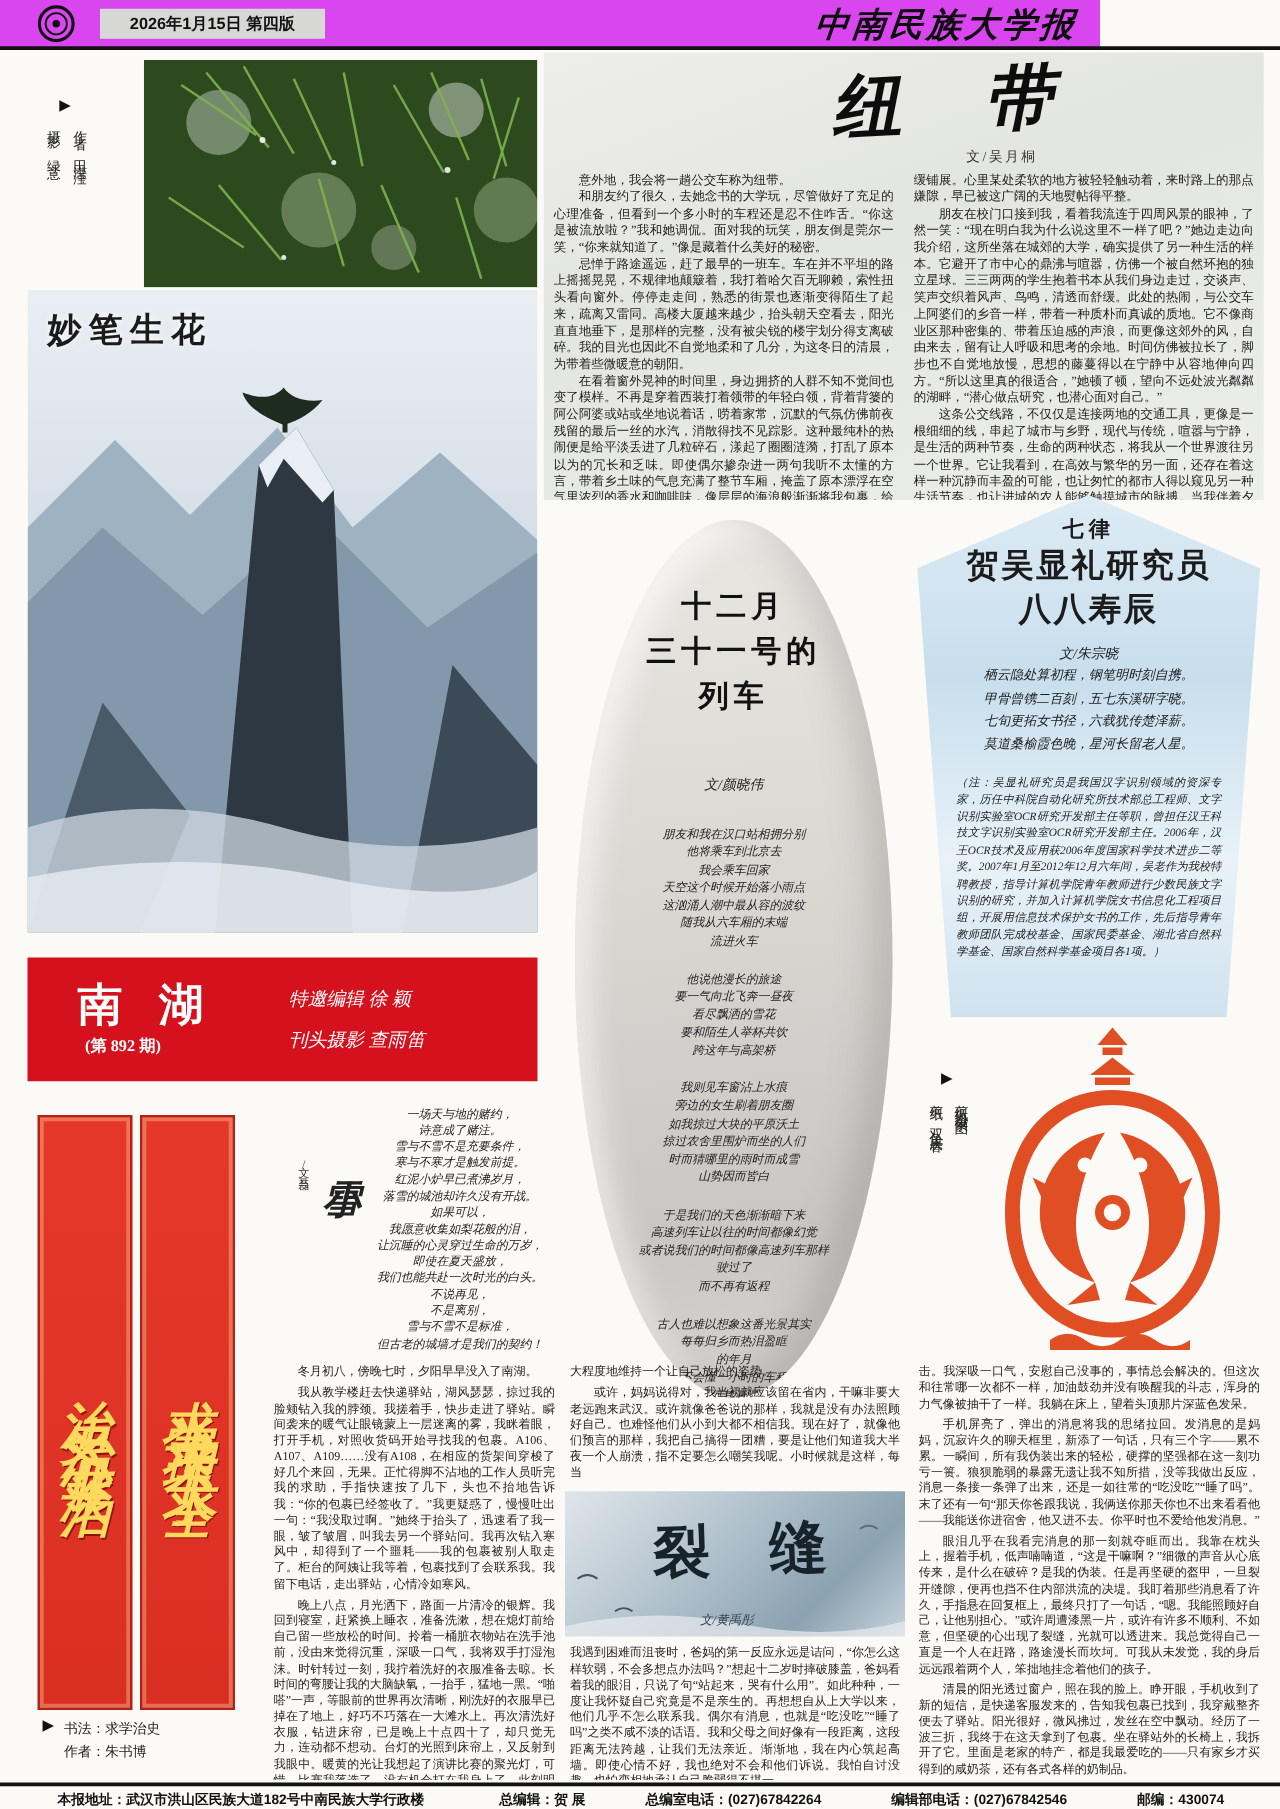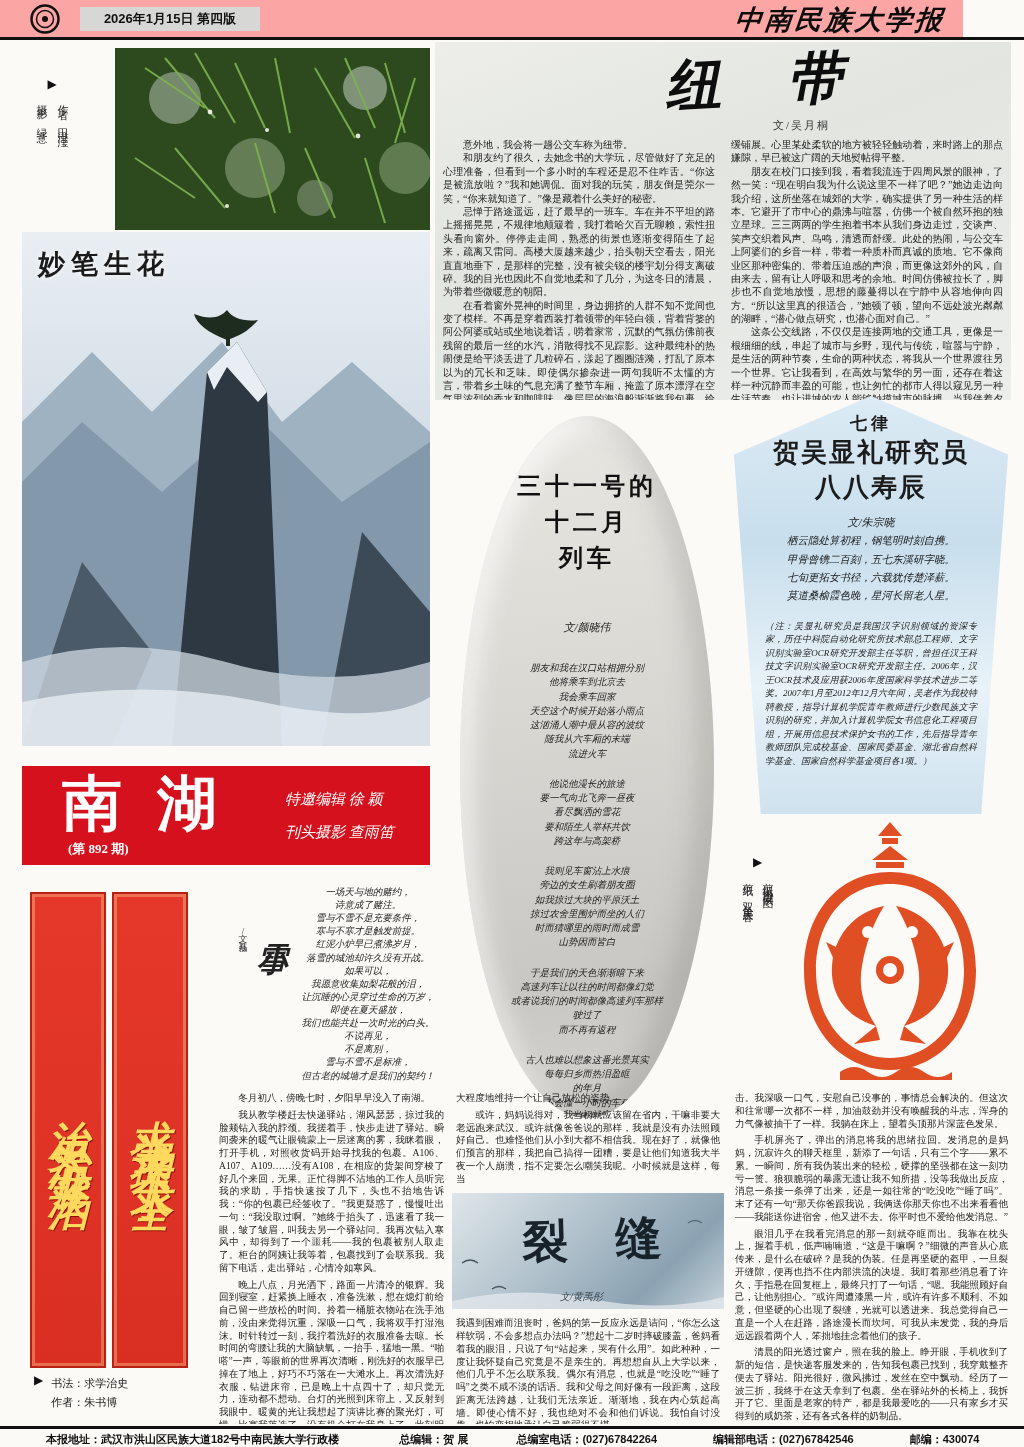--- a/index.html
+++ b/index.html
@@ -1,36 +1,36 @@
 <!DOCTYPE html>
 <html><head>
 <meta charset="utf-8">
 <style>
   html,body{margin:0;padding:0;}
   body{width:1024px;height:1447px;position:relative;background:#fbfaf7;font-family:"Liberation Serif",serif;color:#1c1c1c;overflow:hidden;}
   .abs{position:absolute;}
   
-  .hdr{left:0;top:0;width:963px;height:38px;background:#fca5a5;}
+  .hdr{left:0;top:0;width:880px;height:38px;background:#d946ef;}
   .hdr-rule{left:0;top:37px;width:1024px;height:3px;background:#111;}
   .logo{left:30px;top:4px;width:30px;height:30px;}
   .datebox{left:80px;top:7px;width:180px;height:24px;background:#d7d7d5;color:#111;
     font-family:"Liberation Sans",sans-serif;font-weight:bold;font-size:13px;line-height:24px;text-align:center;}
   .masthead{right:18px;top:2px;font-size:27px;font-weight:bold;font-style:italic;letter-spacing:3px;
     transform:skewX(-6deg);color:#0c0c0c;}
   
   .pinephoto{left:115px;top:48px;width:315px;height:182px;overflow:hidden;}
   .vcred{writing-mode:vertical-rl;text-orientation:upright;font-size:11px;letter-spacing:4px;color:#222;}
   .cred-wrap{left:34px;top:78px;display:flex;flex-direction:column;align-items:center;gap:6px;}
   .marker{font-size:12px;color:#111;line-height:1;}
   .cred-cols{display:flex;flex-direction:row;gap:6px;}
   .mphoto{left:22px;top:232px;width:408px;height:514px;overflow:hidden;}
   .mlabel{position:absolute;left:16px;top:14px;font-size:27px;font-weight:900;letter-spacing:6px;color:#1b1b1b;
     text-shadow:0 0 6px rgba(255,255,255,.9);}
   .nanhu{left:22px;top:766px;width:408px;height:99px;background:#d5111d;color:#fff;display:flex;align-items:center;}
-  .nh-title{font-size:60px;font-weight:900;letter-spacing:10px;margin-left:40px;line-height:1;}
+  .nh-title{font-size:36px;font-weight:900;letter-spacing:10px;margin-left:40px;line-height:1;}
   .nh-issue{font-size:13px;font-weight:bold;margin-left:46px;margin-top:6px;}
   .nh-left{display:flex;flex-direction:column;}
   .nh-right{margin-left:58px;display:flex;flex-direction:column;gap:14px;font-size:15px;font-weight:normal;font-style:italic;}
   
   .banner{width:72px;height:472px;background:linear-gradient(#e5382b,#d92f22);border:2px solid #b81f15;
     box-shadow:inset 0 0 0 3px rgba(255,230,160,.35);display:flex;align-items:center;justify-content:center;}
   .banner span{writing-mode:vertical-rl;text-orientation:upright;font-size:40px;font-weight:900;color:#ffd95e;
     text-shadow:1px 1px 0 #8f1209;letter-spacing:12px;font-style:italic;}
   .c1{left:30px;top:892px;} .c2{left:112px;top:892px;}
   .coup-cap{left:34px;top:1374px;display:flex;gap:8px;align-items:flex-start;}
@@ -216,22 +216,22 @@
       <p>和朋友约了很久，去她念书的大学玩，尽管做好了充足的心理准备，但看到一个多小时的车程还是忍不住咋舌。“你这是被流放啦？”我和她调侃。面对我的玩笑，朋友倒是莞尔一笑，“你来就知道了。”像是藏着什么美好的秘密。</p>
       <p>忌惮于路途遥远，赶了最早的一班车。车在并不平坦的路上摇摇晃晃，不规律地颠簸着，我打着哈欠百无聊赖，索性扭头看向窗外。停停走走间，熟悉的街景也逐渐变得陌生了起来，疏离又雷同。高楼大厦越来越少，抬头朝天空看去，阳光直直地垂下，是那样的完整，没有被尖锐的楼宇划分得支离破碎。我的目光也因此不自觉地柔和了几分，为这冬日的清晨，为带着些微暖意的朝阳。</p>
       <p>在看着窗外晃神的时间里，身边拥挤的人群不知不觉间也变了模样。不再是穿着西装打着领带的年轻白领，背着背篓的阿公阿婆或站或坐地说着话，唠着家常，沉默的气氛仿佛前夜残留的最后一丝的水汽，消散得找不见踪影。这种最纯朴的热闹便是给平淡丢进了几粒碎石，漾起了圈圈涟漪，打乱了原本以为的冗长和乏味。即使偶尔掺杂进一两句我听不太懂的方言，带着乡土味的气息充满了整节车厢，掩盖了原本漂浮在空气里浓烈的香水和咖啡味，像层层的海浪般渐渐将我包裹，给了我莫名心安的力量。稻田、湖泊、高高低低的砖瓦房、袅袅的炊烟……像是一幅笔触悠远的画卷，在澄澈的秋日蓝天下缓缓铺展。心里某处柔软的地方被轻轻触动着，来时路上的那点嫌隙，早已被这广阔的天地熨帖得平整。</p>
       <p>朋友在校门口接到我，看着我流连于四周风景的眼神，了然一笑：“现在明白我为什么说这里不一样了吧？”她边走边向我介绍，这所坐落在城郊的大学，确实提供了另一种生活的样本。它避开了市中心的鼎沸与喧嚣，仿佛一个被自然环抱的独立星球。三三两两的学生抱着书本从我们身边走过，交谈声、笑声交织着风声、鸟鸣，清透而舒缓。此处的热闹，与公交车上阿婆们的乡音一样，带着一种质朴而真诚的质地。它不像商业区那种密集的、带着压迫感的声浪，而更像这郊外的风，自由来去，留有让人呼吸和思考的余地。时间仿佛被拉长了，脚步也不自觉地放慢，思想的藤蔓得以在宁静中从容地伸向四方。“所以这里真的很适合，”她顿了顿，望向不远处波光粼粼的湖畔，“潜心做点研究，也潜心面对自己。”</p>
       <p>这条公交线路，不仅仅是连接两地的交通工具，更像是一根细细的线，串起了城市与乡野，现代与传统，喧嚣与宁静，是生活的两种节奏，生命的两种状态，将我从一个世界渡往另一个世界。它让我看到，在高效与繁华的另一面，还存在着这样一种沉静而丰盈的可能，也让匆忙的都市人得以窥见另一种生活节奏，也让进城的农人能够触摸城市的脉搏。当我伴着夕阳踏上归途的那一刻，我知道，那份被田野与炊烟浸润过的平和，将跟随着我，成为喧嚣都市生活里一枚安静的底彩。</p>
     </div>
 </div>
 
 <div class="abs oval">
   <div class="tp-title">
+    <div>十二月</div>
     <div>三十一号的</div>
-    <div>十二月</div>
     <div>列车</div>
   </div>
   <div class="tp-auth">文/颜晓伟</div>
   <div class="tp-body">
     <div class="stanza">
         <p>朋友和我在汉口站相拥分别</p>
         <p>他将乘车到北京去</p>
         <p>我会乘车回家</p>
         <p>天空这个时候开始落小雨点</p>
         <p>这汹涌人潮中最从容的波纹</p>

